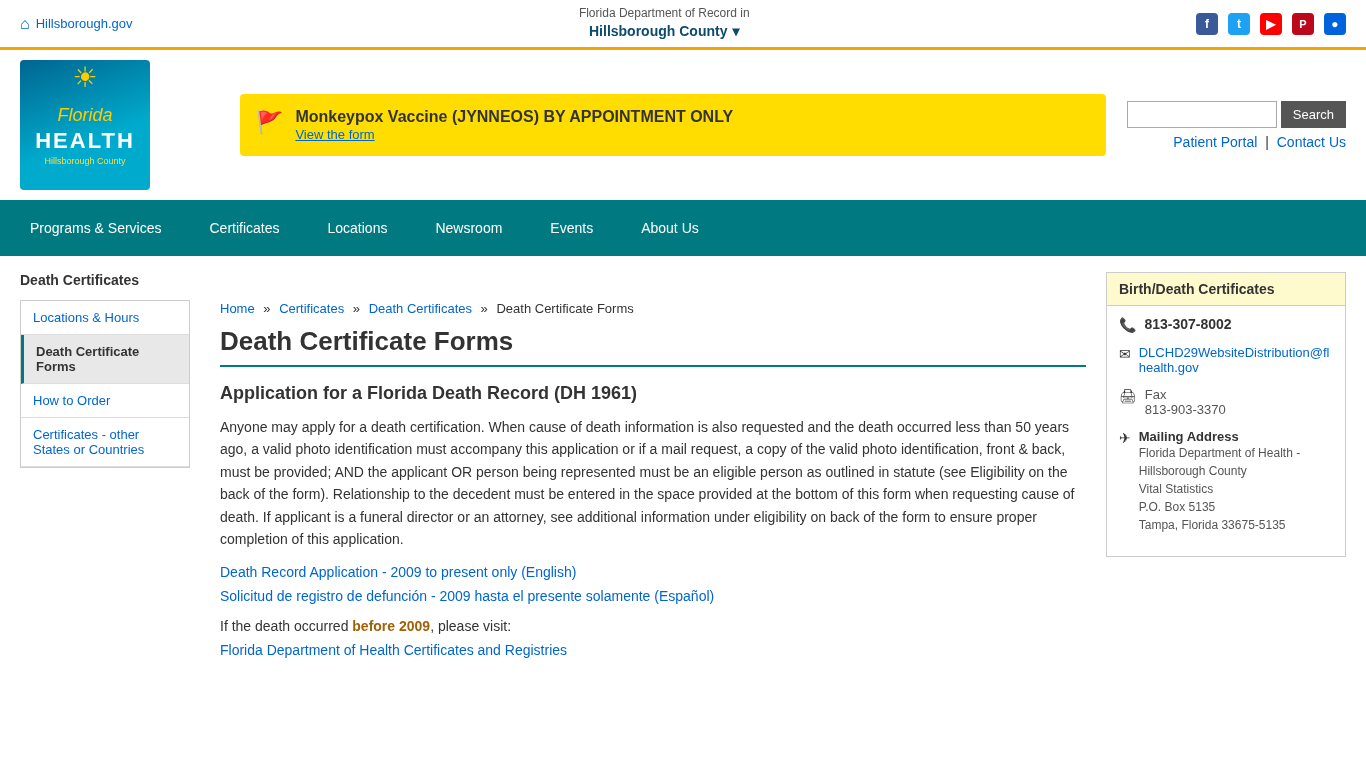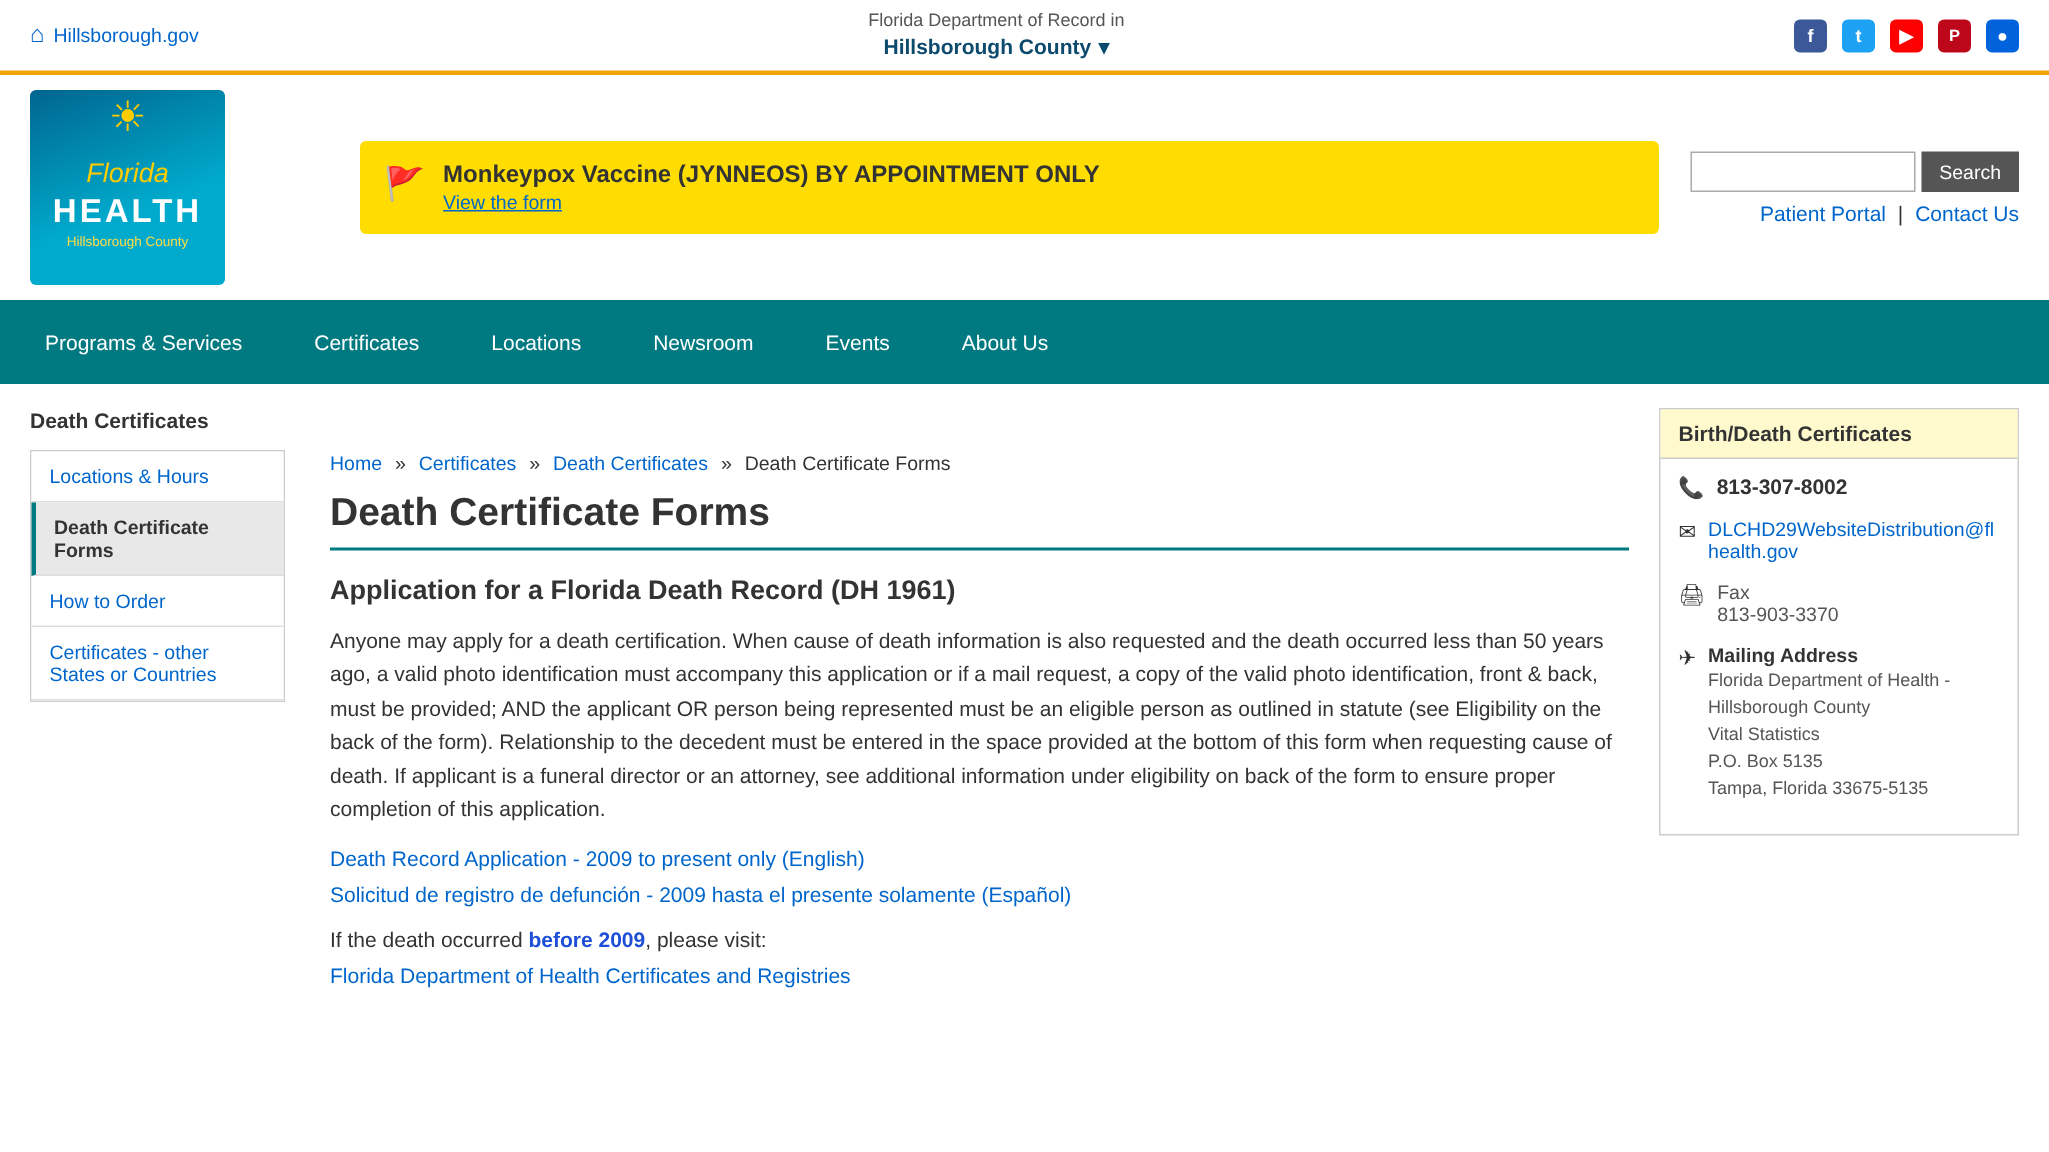--- a/index.html
+++ b/index.html
@@ -130,21 +130,21 @@
     
     #main-content { flex: 1; margin-top: 29px; }
     #breadcrumb { font-size: 13px; color: #333; margin-bottom: 10px; }
     #breadcrumb a { color: #0066cc; text-decoration: none; }
     #breadcrumb .sep { margin: 0 5px; }
     #page-title { font-size: 26px; font-weight: bold; color: #333; margin-bottom: 16px; border-bottom: 2px solid #007a80; padding-bottom: 8px; }
     #app-title { font-size: 18px; font-weight: bold; color: #333; margin-bottom: 12px; }
     #main-text { font-size: 14px; line-height: 1.6; color: #333; margin-bottom: 14px; }
     .content-link { color: #0066cc; text-decoration: none; font-size: 14px; display: block; margin-bottom: 8px; cursor: pointer; }
     #before2009 { font-size: 14px; margin-top: 14px; margin-bottom: 8px; }
-    #before2009 .red-text { color: #1d4ed8; font-weight: bold; }
+    #before2009 .red-text { color: #a16207; font-weight: bold; }
 
     
     #right-panel { width: 220px; flex-shrink: 0; }
     #contact-box {
       border: 1px solid #ccc;
     }
     #contact-box-title {
       background: #fffacd;
       padding: 8px 12px;
       font-size: 14px;

